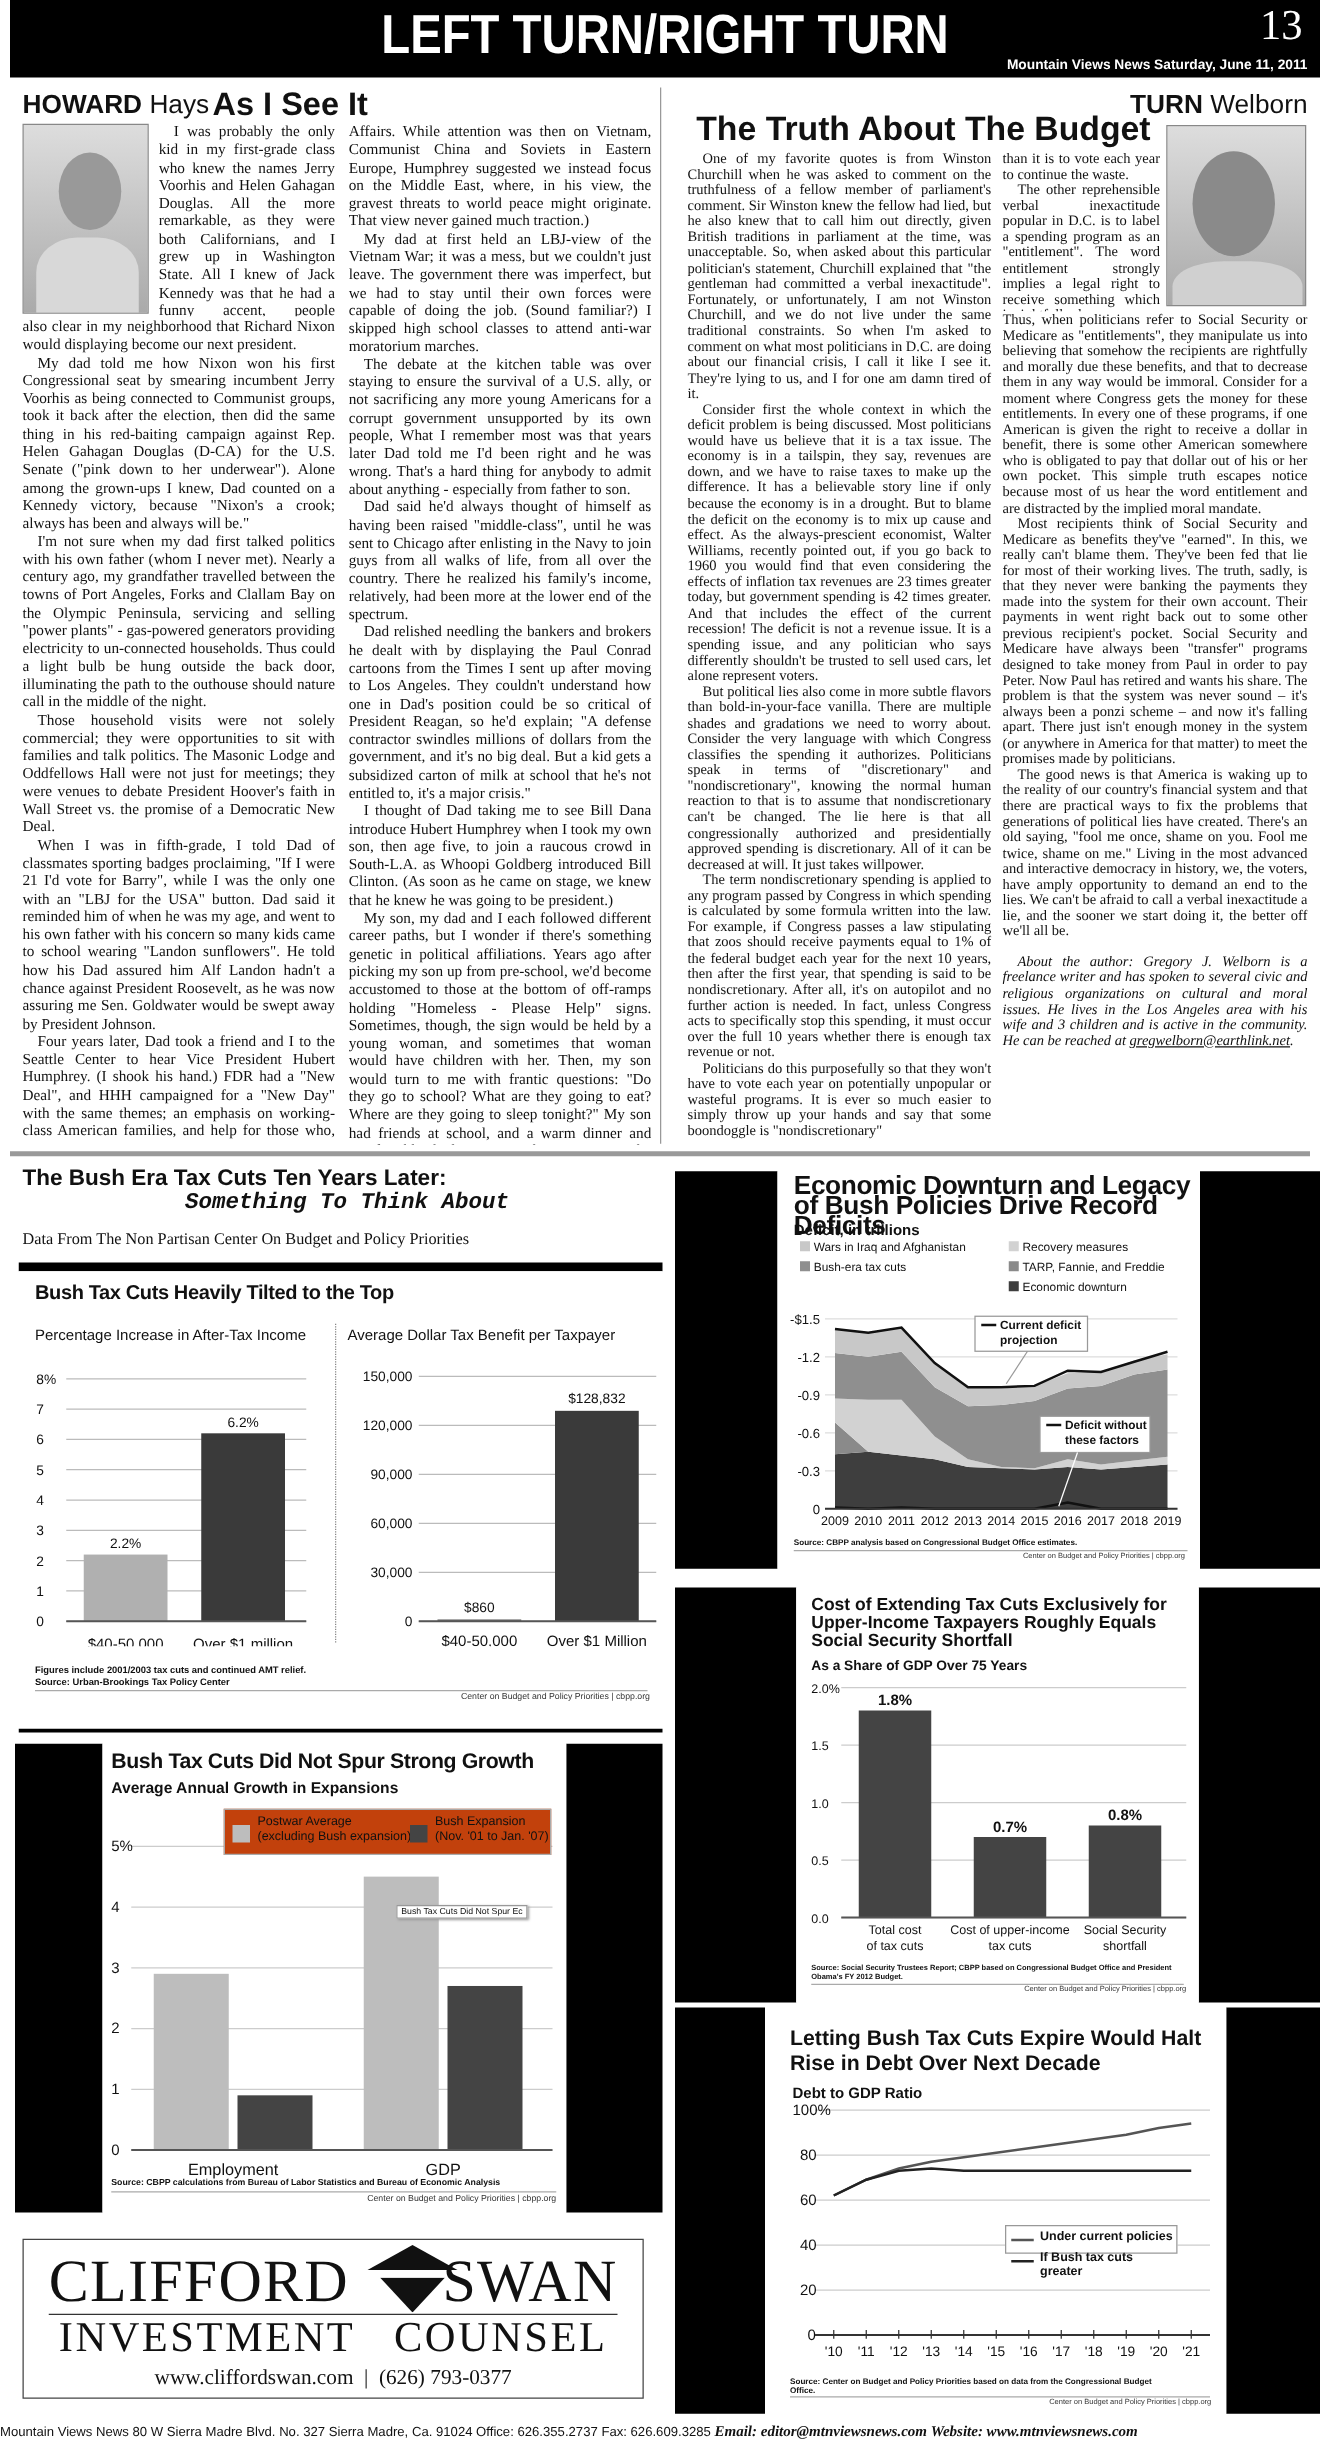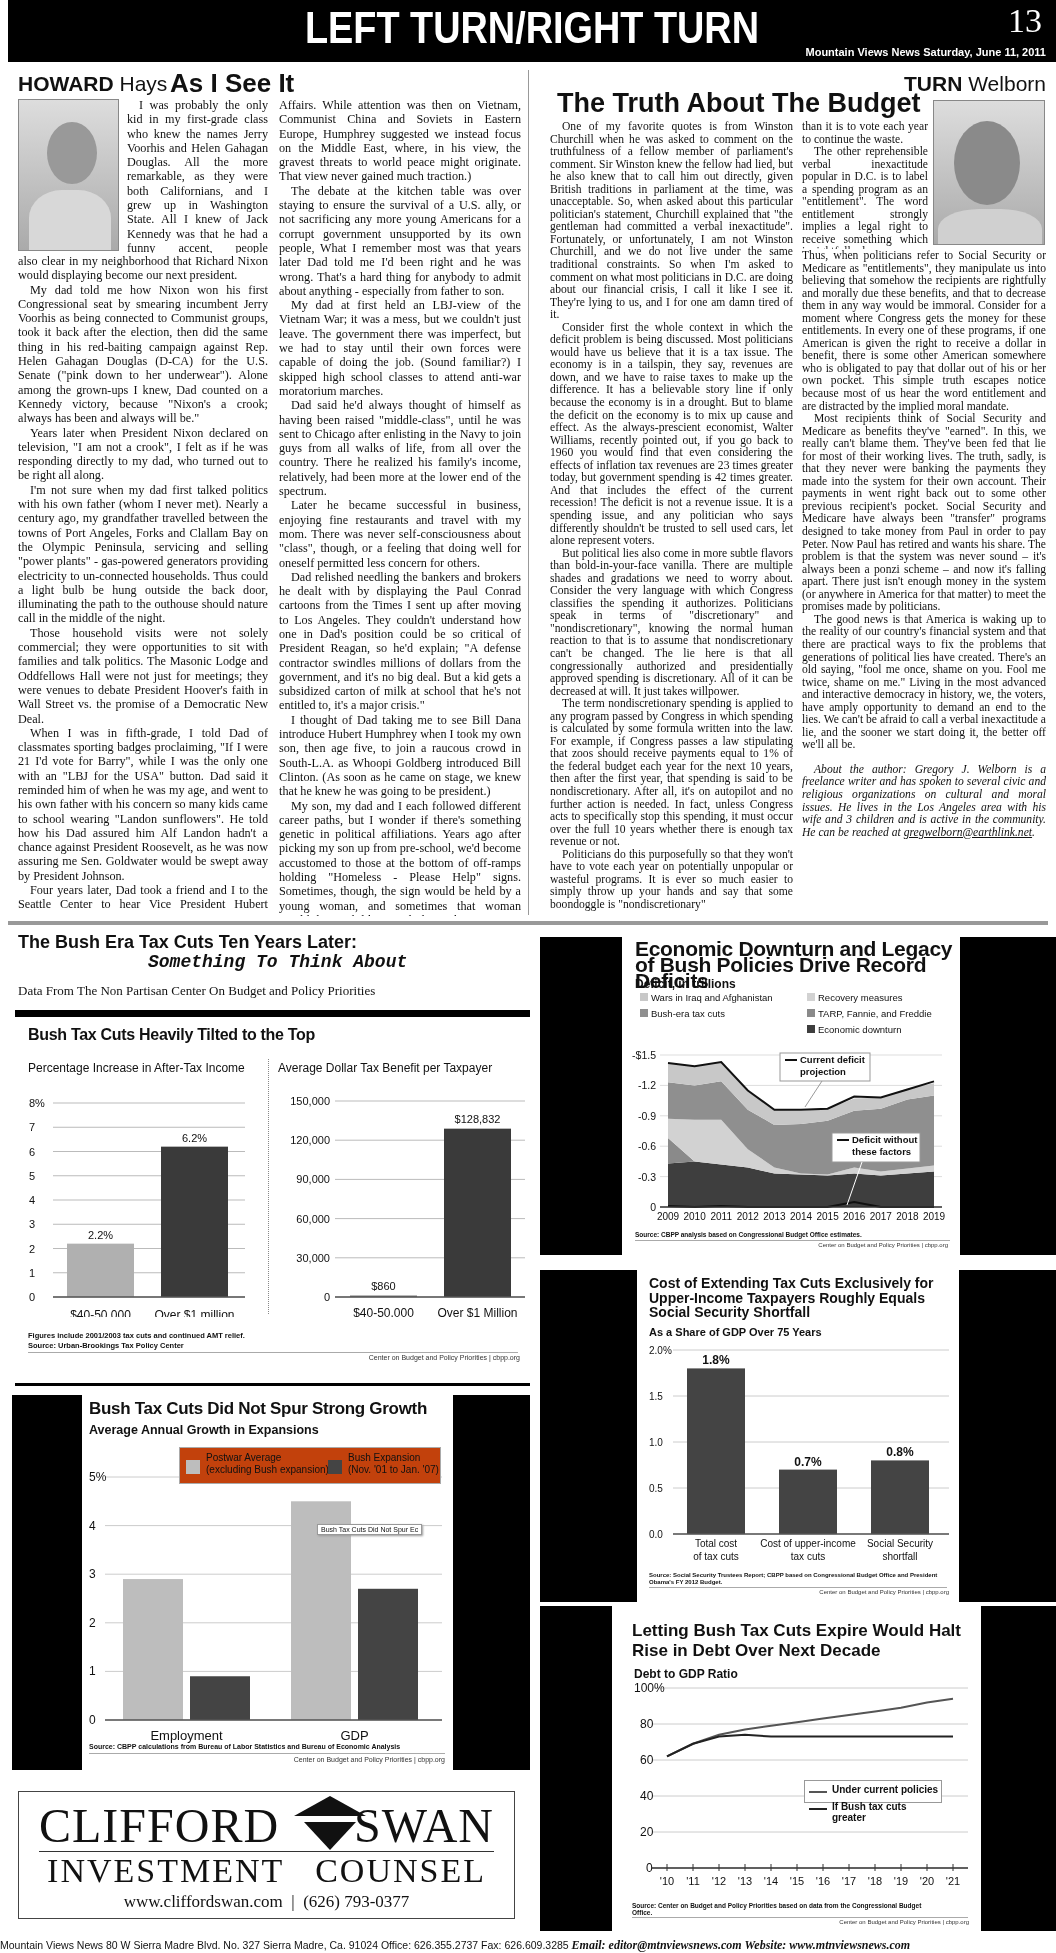--- a/index.html
+++ b/index.html
@@ -54,33 +54,31 @@
   <div class="face" style="left:28px;top:22px;width:50px;height:62px;background:#999"></div>
   <div style="position:absolute;left:10px;top:90px;width:82px;height:70px;border-radius:40% 40% 0 0;background:#d8d8d8"></div>
 </div>
 
 <div class="col" style="left:127px;top:98px;width:141px;height:155px;overflow:hidden">
   <p>I was probably the only kid in my first-grade class who knew the names Jerry Voorhis and Helen Gahagan Douglas. All the more remarkable, as they were both Californians, and I grew up in Washington State. All I knew of Jack Kennedy was that he had a funny accent, people worried he'd take orders from the Pope, and friends said his dad paid people to vote for him. It was</p>
 </div>
 <div class="col" style="left:18px;top:254px;width:250px;height:660px;overflow:hidden">
   <p class="noind">also clear in my neighborhood that Richard Nixon would displaying become our next president.</p>
   <p>My dad told me how Nixon won his first Congressional seat by smearing incumbent Jerry Voorhis as being connected to Communist groups, took it back after the election, then did the same thing in his red-baiting campaign against Rep. Helen Gahagan Douglas (D-CA) for the U.S. Senate ("pink down to her underwear"). Alone among the grown-ups I knew, Dad counted on a Kennedy victory, because "Nixon's a crook; always has been and always will be."</p>
-  <p>Years later when President Nixon declared on television, "I am not a crook", I felt as if he was responding directly to my dad, who turned out to be right all along.</p>
   <p>I'm not sure when my dad first talked politics with his own father (whom I never met). Nearly a century ago, my grandfather travelled between the towns of Port Angeles, Forks and Clallam Bay on the Olympic Peninsula, servicing and selling "power plants" - gas-powered generators providing electricity to un-connected households. Thus could a light bulb be hung outside the back door, illuminating the path to the outhouse should nature call in the middle of the night.</p>
   <p>Those household visits were not solely commercial; they were opportunities to sit with families and talk politics. The Masonic Lodge and Oddfellows Hall were not just for meetings; they were venues to debate President Hoover's faith in Wall Street vs. the promise of a Democratic New Deal.</p>
   <p>When I was in fifth-grade, I told Dad of classmates sporting badges proclaiming, "If I were 21 I'd vote for Barry", while I was the only one with an "LBJ for the USA" button. Dad said it reminded him of when he was my age, and went to his own father with his concern so many kids came to school wearing "Landon sunflowers". He told how his Dad assured him Alf Landon hadn't a chance against President Roosevelt, as he was now assuring me Sen. Goldwater would be swept away by President Johnson.</p>
   <p>Four years later, Dad took a friend and I to the Seattle Center to hear Vice President Hubert Humphrey. (I shook his hand.) FDR had a "New Deal", and HHH campaigned for a "New Day" with the same themes; an emphasis on working-class American families, and help for those who, for whatever reason, had been left behind.</p>
 
 </div>
 <div class="col" style="left:279px;top:98px;width:242px;height:818px;overflow:hidden">
   <p class="noind">Affairs. While attention was then on Vietnam, Communist China and Soviets in Eastern Europe, Humphrey suggested we instead focus on the Middle East, where, in his view, the gravest threats to world peace might originate. That view never gained much traction.)</p>
+  <p>My dad at first held an LBJ-view of the Vietnam War; it was a mess, but we couldn't just leave. The government there was imperfect, but we had to stay until their own forces were capable of doing the job. (Sound familiar?) I skipped high school classes to attend anti-war moratorium marches.</p>
   <p>The debate at the kitchen table was over staying to ensure the survival of a U.S. ally, or not sacrificing any more young Americans for a corrupt government unsupported by its own people, What I remember most was that years later Dad told me I'd been right and he was wrong. That's a hard thing for anybody to admit about anything - especially from father to son.</p>
-  <p>My dad at first held an LBJ-view of the Vietnam War; it was a mess, but we couldn't just leave. The government there was imperfect, but we had to stay until their own forces were capable of doing the job. (Sound familiar?) I skipped high school classes to attend anti-war moratorium marches.</p>
   <p>Dad said he'd always thought of himself as having been raised "middle-class", until he was sent to Chicago after enlisting in the Navy to join guys from all walks of life, from all over the country. There he realized his family's income, relatively, had been more at the lower end of the spectrum.</p>
-  <p>Later he became successful in business, enjoying fine restaurants and travel with my mom. There was never self-consciousness about "class", though, or a feeling that doing well for oneself permitted less concern for others.</p>
   <p>Dad relished needling the bankers and brokers he dealt with by displaying the Paul Conrad cartoons from the Times I sent up after moving to Los Angeles. They couldn't understand how one in Dad's position could be so critical of President Reagan, so he'd explain; "A defense contractor swindles millions of dollars from the government, and it's no big deal. But a kid gets a subsidized carton of milk at school that he's not entitled to, it's a major crisis."</p>
   <p>I thought of Dad taking me to see Bill Dana introduce Hubert Humphrey when I took my own son, then age five, to join a raucous crowd in South-L.A. as Whoopi Goldberg introduced Bill Clinton. (As soon as he came on stage, we knew that he knew he was going to be president.)</p>
   <p>My son, my dad and I each followed different career paths, but I wonder if there's something genetic in political affiliations. Years ago after picking my son up from pre-school, we'd become accustomed to those at the bottom of off-ramps holding "Homeless - Please Help" signs. Sometimes, though, the sign would be held by a young woman, and sometimes that woman would have children with her. Then, my son would turn to me with frantic questions: "Do they go to school? What are they going to eat? Where are they going to sleep tonight?" My son had friends at school, and a warm dinner and comfortable bed to come home to. But he remained concerned for those who didn't. Just like his grandpa.</p>
 
 </div>
 
 <div class="byline" style="right:10px;top:72px;text-align:right">
   <b>TURN</b>
   <span>Welborn</span>
 </div>

